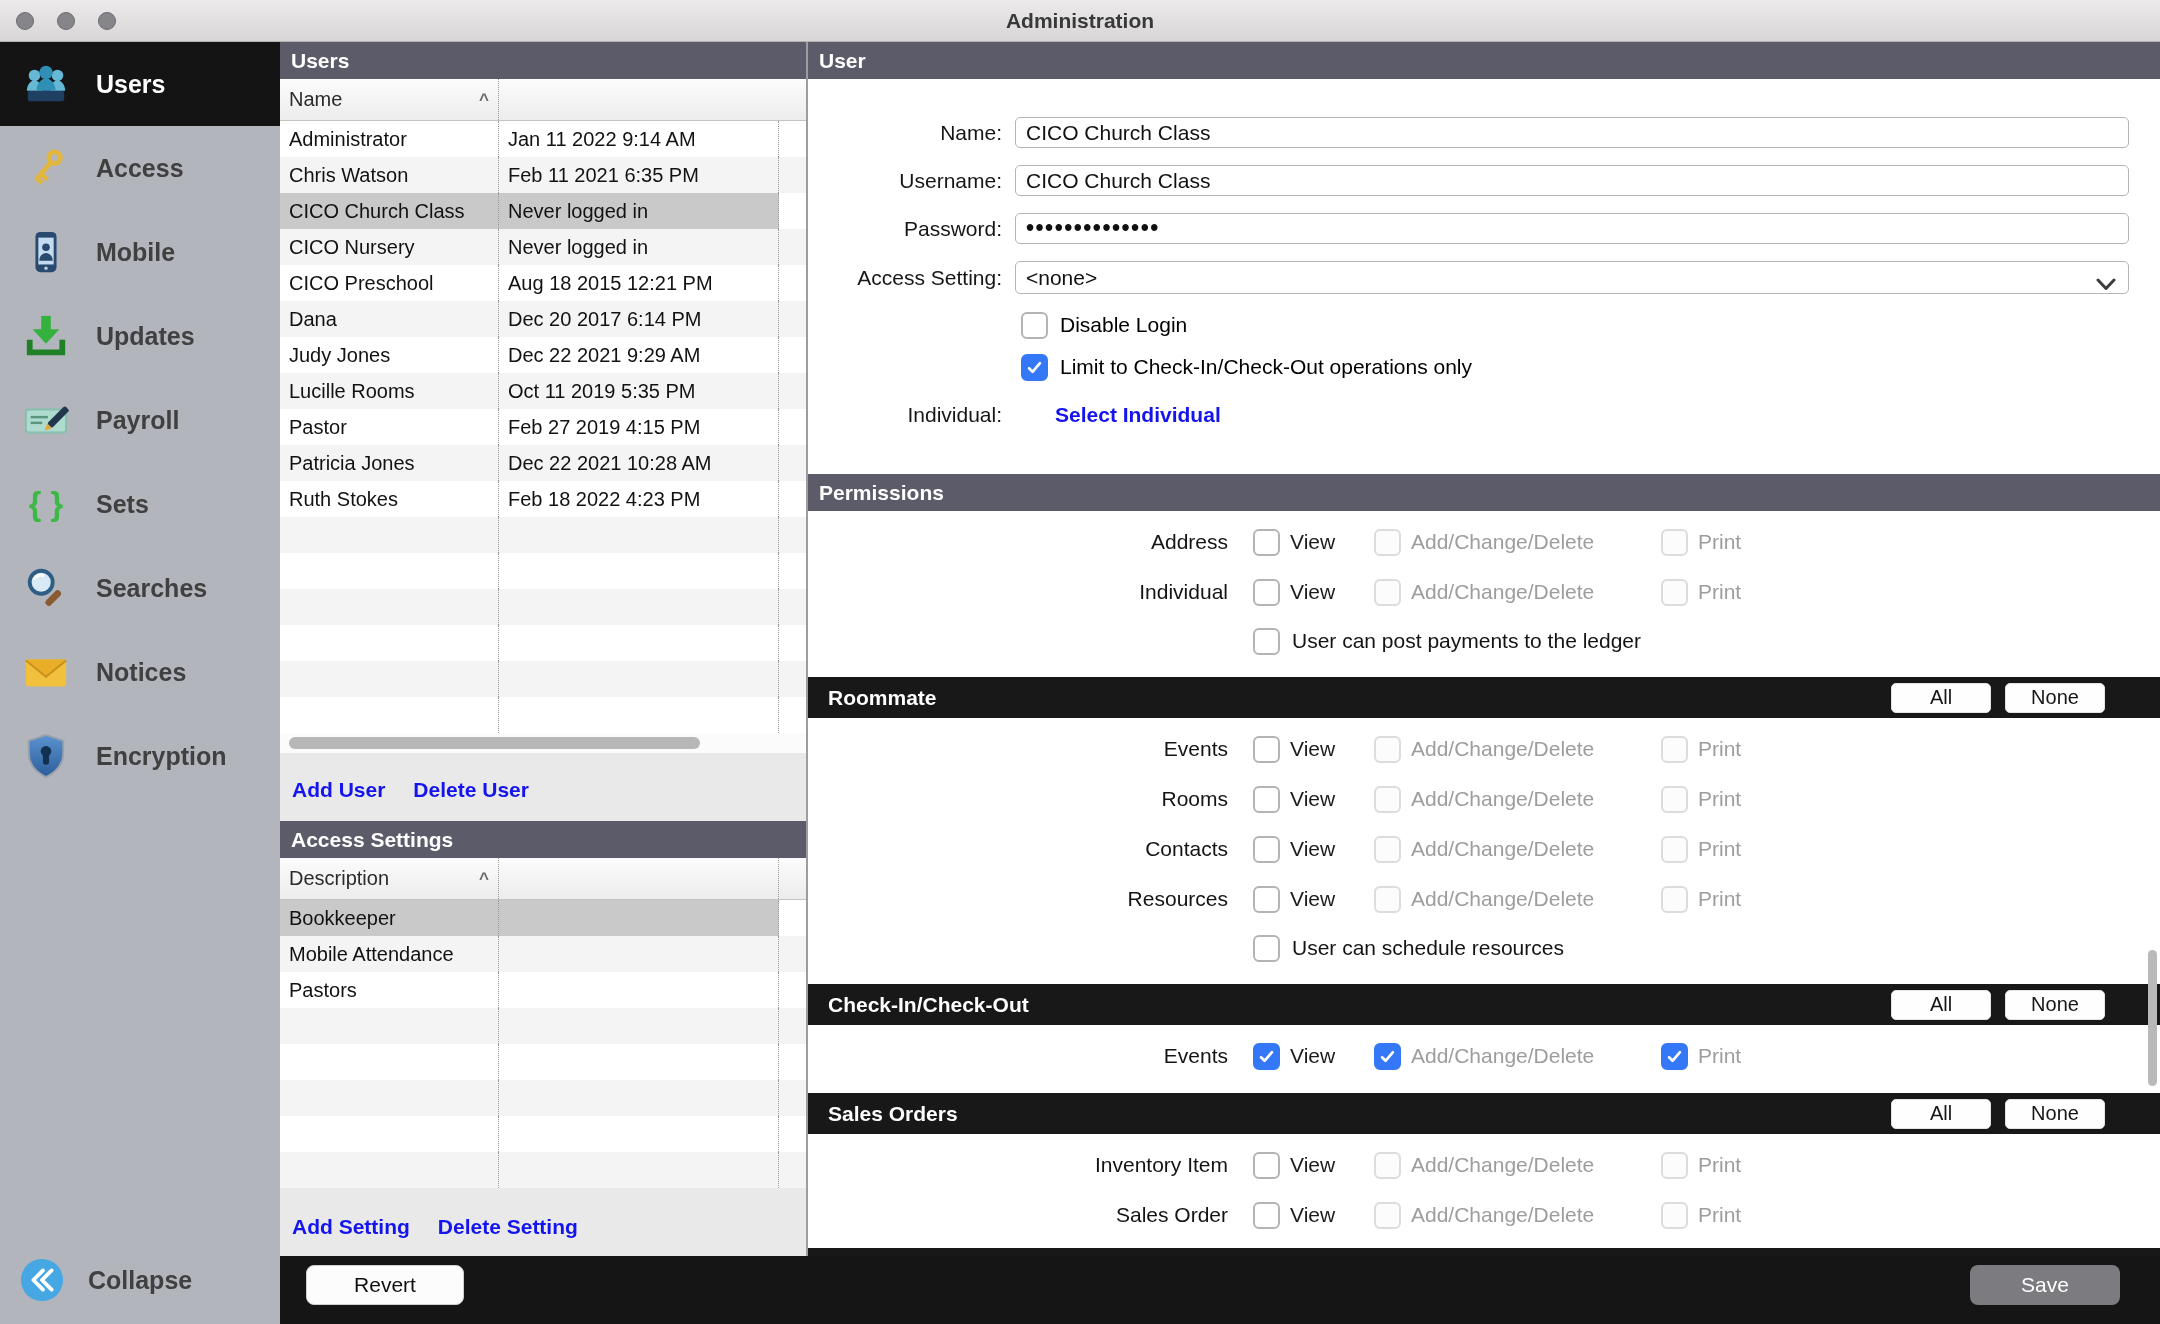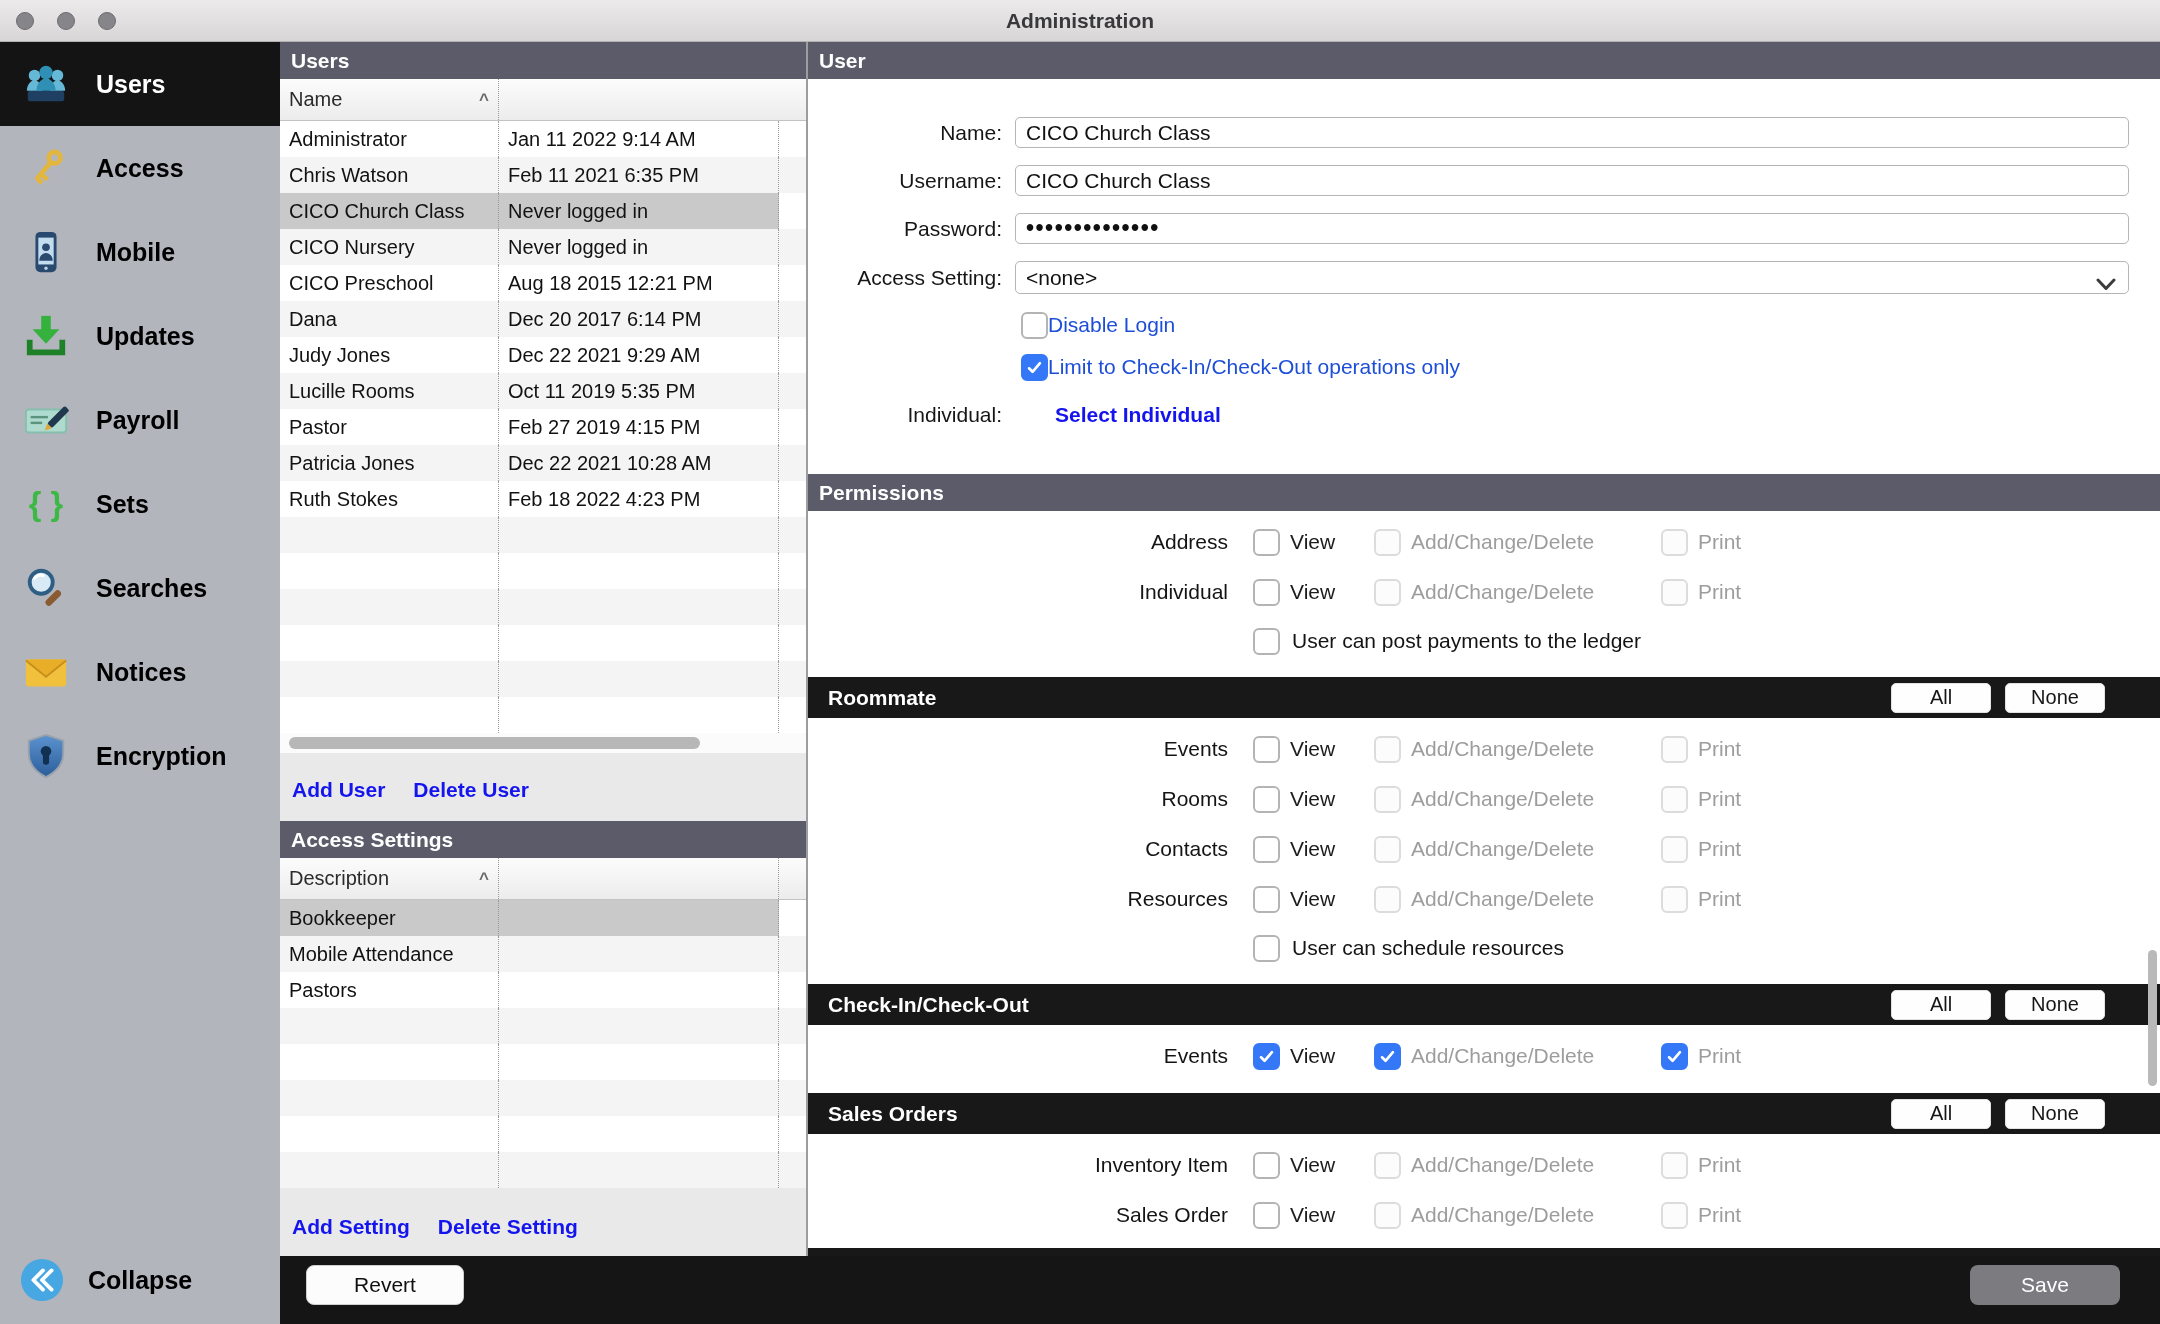--- a/index.html
+++ b/index.html
@@ -23,21 +23,21 @@
   .light { width: 18px; height: 18px; border-radius: 50%; background: #86858a; border: 1px solid #6c6b70; }
   .win-title { font-size: 21px; font-weight: 600; color: #39393b; }
 
   
   .content { display: flex; height: 1282px; }
 
   
   .sidebar { width: 280px; background: #b2b5bc; display: flex; flex-direction: column; flex: none; }
   .side-item { height: 84px; display: flex; align-items: center; gap: 26px; padding-left: 22px; }
   .side-item.selected { background: #141414; }
-  .side-item .label, .collapse .label { font-size: 25px; font-weight: 700; color: #000000; }
+  .side-item .label, .collapse .label { font-size: 25px; font-weight: 700; color: #404040; }
   .side-item.selected .label { color: #ffffff; }
   .side-icon { width: 48px; height: 48px; display: flex; align-items: center; justify-content: center; flex: none; }
   .side-spacer { flex: 1; }
   .collapse { height: 88px; display: flex; align-items: center; gap: 22px; padding-left: 18px; }
 
   .main { flex: 1; display: flex; flex-direction: column; }
   .panels { display: flex; height: 1214px; }
 
   
   .middle-col { width: 528px; flex: none; background: #e9e9e9; border-right: 2px solid #9d9da1; display: flex; flex-direction: column; }
@@ -74,21 +74,21 @@
   }
   .finput.password { font-size: 23px; letter-spacing: 1.5px; font-weight: 700; }
   .frow-select { height: 33px; margin-bottom: 16px; }
   .fselect {
     width: 1114px; height: 33px; border: 1px solid #b5b5b5; border-radius: 5px; background: #fff;
     display: flex; align-items: center; padding: 0 40px 0 10px; font-size: 21px; color: #111; position: relative;
   }
   .fselect .chev { position: absolute; right: 12px; top: 10px; }
 
   .cbrow { margin-left: 213px; display: flex; align-items: center; height: 30px; margin-bottom: 12px; }
-  .cbrow .cblabel { font-size: 21px; color: #1d4ed8; }
+  .cbrow .cblabel { margin-left: 12px; font-size: 21px; color: #000000; }
   .frow.indiv { margin-top: 18px; height: 30px; margin-bottom: 0; gap: 40px; }
 
   .perm-head { margin-top: 44px; }
   .perm-body { padding-top: 6px; }
 
   .prow { display: flex; align-items: center; height: 50px; }
   .prow.extra { height: 48px; padding-left: 445px; }
   .prow.extra .extra-label { margin-left: 12px; font-size: 21px; color: #141414; }
   .plabel { width: 420px; flex: none; text-align: right; margin-right: 25px; font-size: 21px; color: #141414; }
   .pg { display: flex; align-items: center; }

